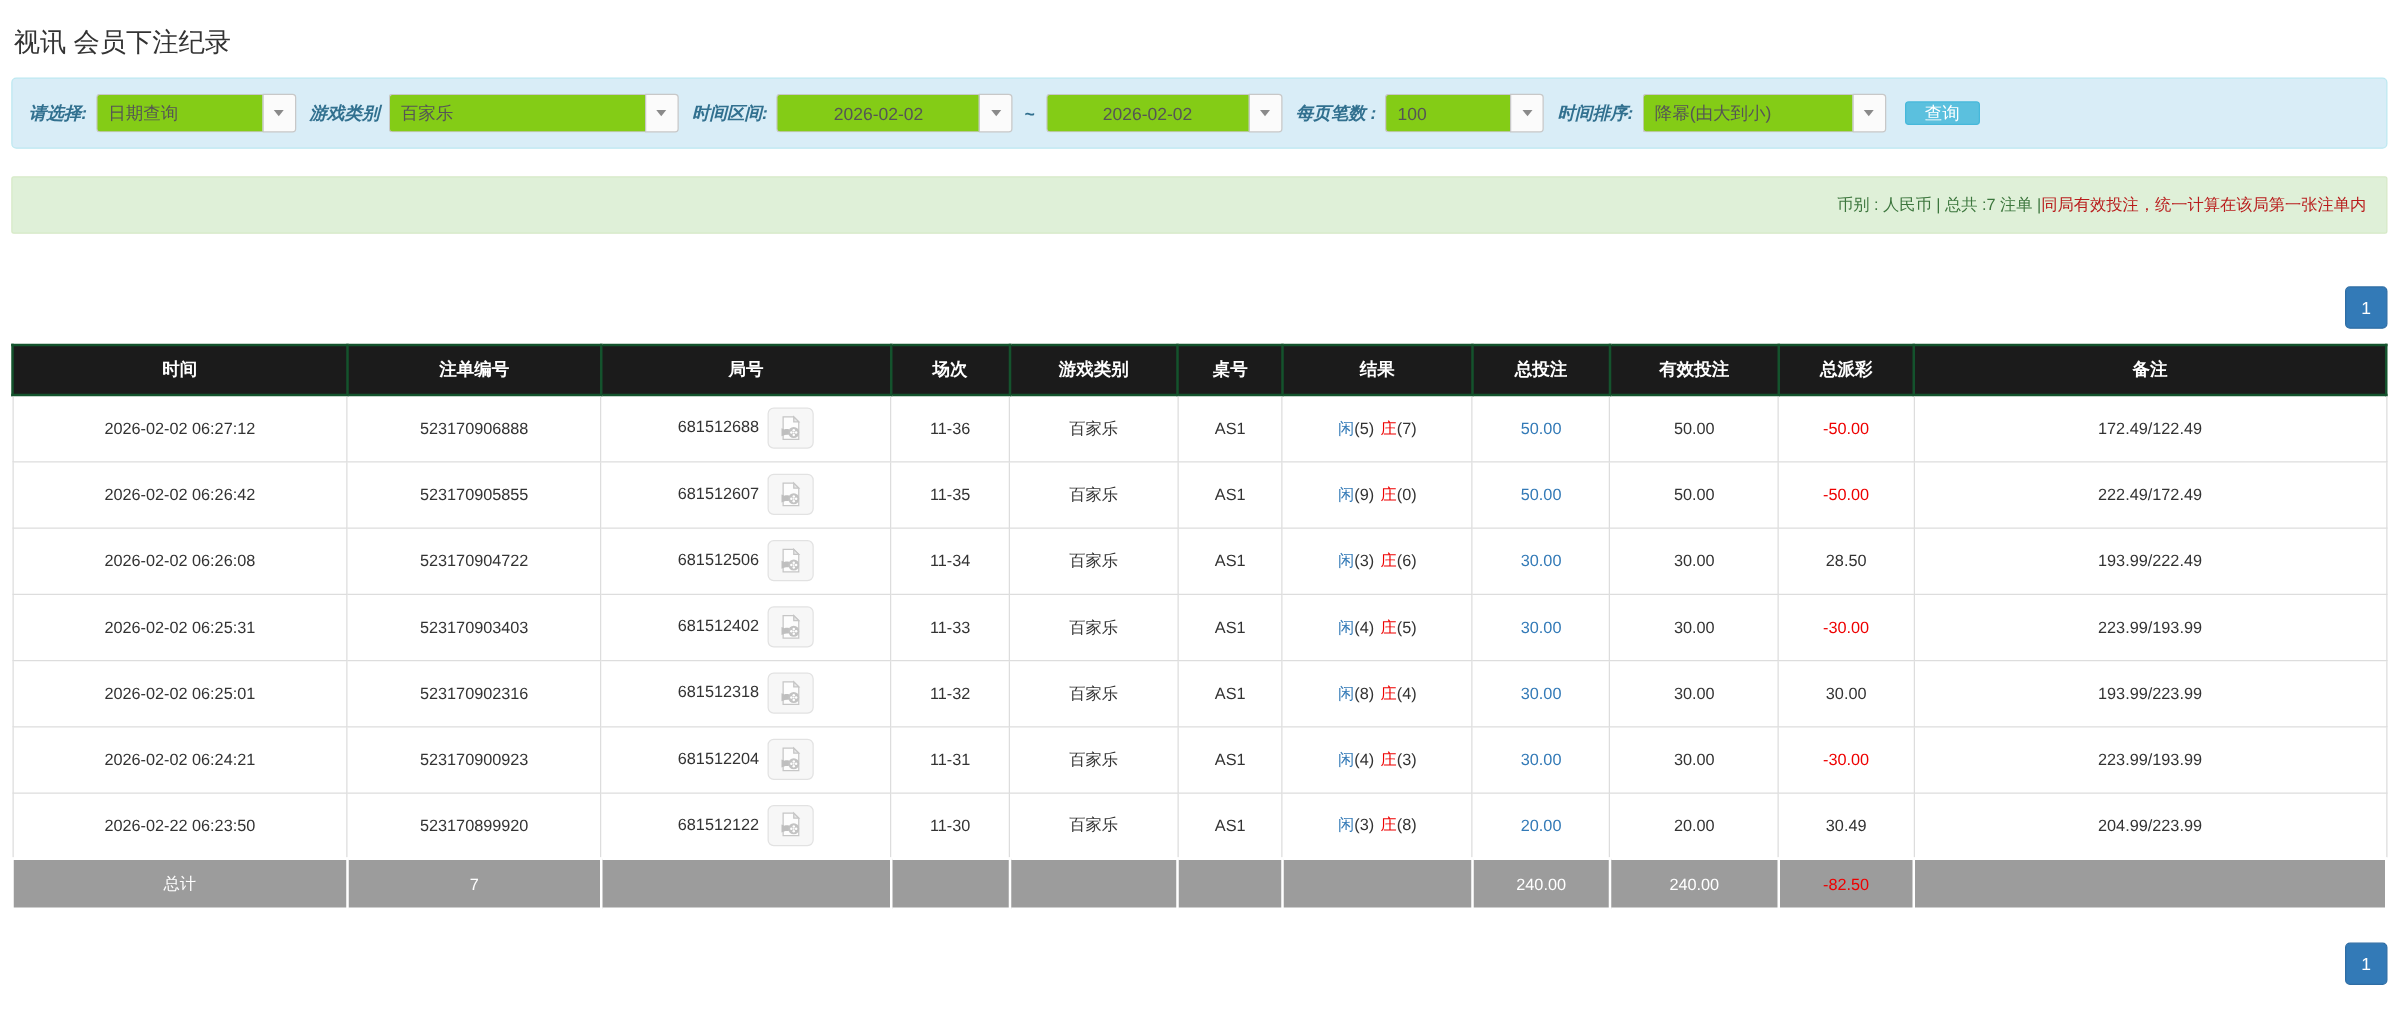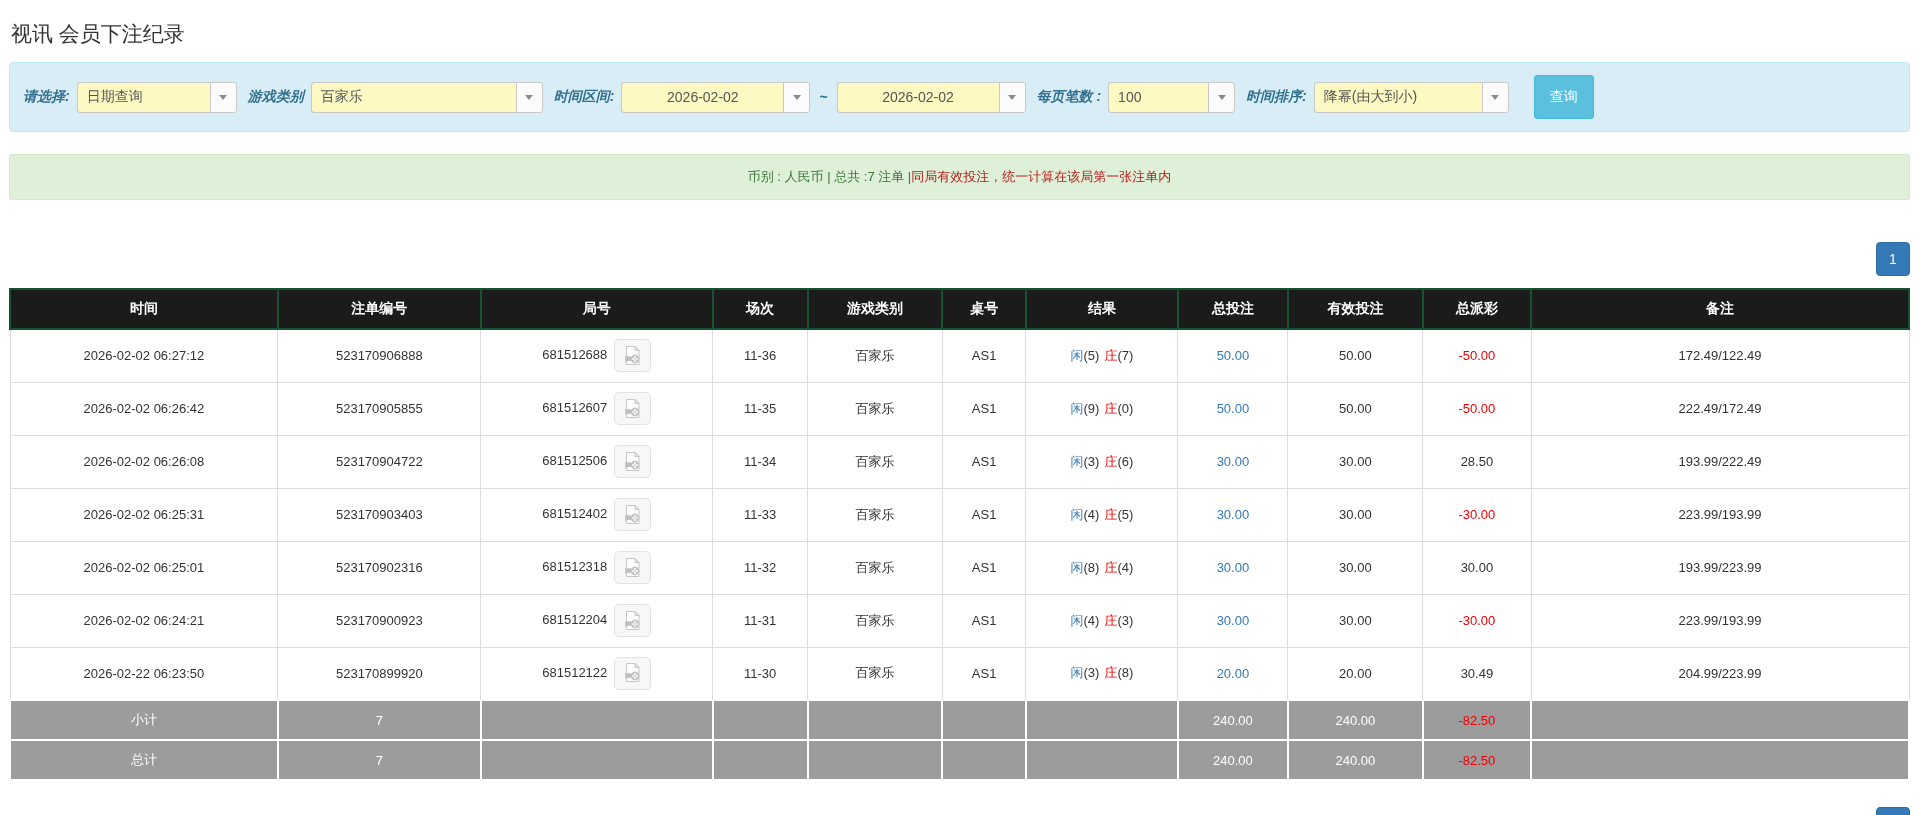--- a/index.html
+++ b/index.html
@@ -15,42 +15,42 @@
 
   
   .filter-panel {
     background: #d9edf7; border: 1px solid #bce8f1; border-radius: 4px;
     padding: 12px 9px; display: flex; align-items: center; gap: 7px; white-space: nowrap;
   }
   .flabel { color: #31708f; font-weight: bold; font-size: 14px; margin-left: 4px; font-style: italic; }
   .tilde { font-weight: bold; margin: 0 2px; }
   .combo { display: inline-flex; align-items: stretch; }
   .combo-input {
-    height: 31px; border: 1px solid #c8c8c8; border-right: none; background: #fef9c3;
+    height: 31px; border: 1px solid #c8c8c8; border-right: none; background: #84cc16;
     color: #555; font-size: 14px; padding: 0 9px; border-radius: 3px 0 0 3px; outline: none;
     font-family: "Liberation Sans", "DejaVu Sans", sans-serif;
   }
   .combo-btn {
     height: 31px; width: 27px; border: 1px solid #c8c8c8; background: #fbfbfb;
     border-radius: 0 3px 3px 0; cursor: pointer; display: flex; align-items: center; justify-content: center;
     padding: 0;
   }
   .caret { width: 0; height: 0; border-left: 4px solid transparent; border-right: 4px solid transparent; border-top: 5px solid #8a8a8a; }
   .w-select { width: 133px; } .w-game { width: 205px; } .w-date { width: 162px; text-align: center; }
   .w-size { width: 100px; } .w-sort { width: 168px; }
   .btn-search {
-    height: 44px; padding: 0 15px; margin-left: 18px; background: #5bc0de; border: 1px solid #46b8da;
+    height: 19px; padding: 0 15px; margin-left: 8px; background: #5bc0de; border: 1px solid #46b8da;
     color: #fff; font-size: 14px; border-radius: 3px; cursor: pointer;
     font-family: "Liberation Sans", "DejaVu Sans", sans-serif;
   }
 
   
   .summary-bar {
     margin-top: 22px; background: #dff0d8; border: 1px solid #d6e9c6; border-radius: 2px;
-    padding: 13px 16px; display: flex; justify-content: center; align-items: center; font-size: 13px;
+    padding: 13px 16px; display: flex; justify-content: flex-end; align-items: center; font-size: 13px;
   }
   .summary-left { color: #3c763d; }
   .summary-right { color: #b91c1c; }
 
   
   .pagination-row { display: flex; justify-content: flex-end; margin-top: 42px; }
   .pagination-row.bottom { margin-top: 26px; }
   .page-btn {
     min-width: 34px; height: 34px; background: #337ab7; border: 1px solid #2e6da4; color: #fff;
     font-size: 14px; display: flex; align-items: center; justify-content: center;
@@ -342,45 +342,32 @@
           <td>AS1</td>
           <td><span class="blue">闲</span><span class="dark sp">(3)</span><span class="red">庄</span><span class="dark">(8)</span></td>
           <td><a class="bet-link">20.00</a></td>
           <td>20.00</td>
           <td>30.49</td>
           <td>204.99/223.99</td>
         </tr>
       </tbody>
     <tfoot>
         <tr>
-          <td>小计</td>
+          <td>总计</td>
           <td>7</td>
           <td></td>
           <td></td>
           <td></td>
           <td></td>
           <td></td>
           <td>240.00</td>
           <td>240.00</td>
           <td class="red">-82.50</td>
           <td></td>
         </tr>
-        <tr>
-          <td>总计</td>
-          <td>7</td>
-          <td></td>
-          <td></td>
-          <td></td>
-          <td></td>
-          <td></td>
-          <td>240.00</td>
-          <td>240.00</td>
-          <td class="red">-82.50</td>
-          <td></td>
-        </tr>
       </tfoot>
   </table>
 
   <div class="pagination-row bottom">
     <a class="page-btn">1</a>
   </div>
 
 </div>
 
 </body></html>

